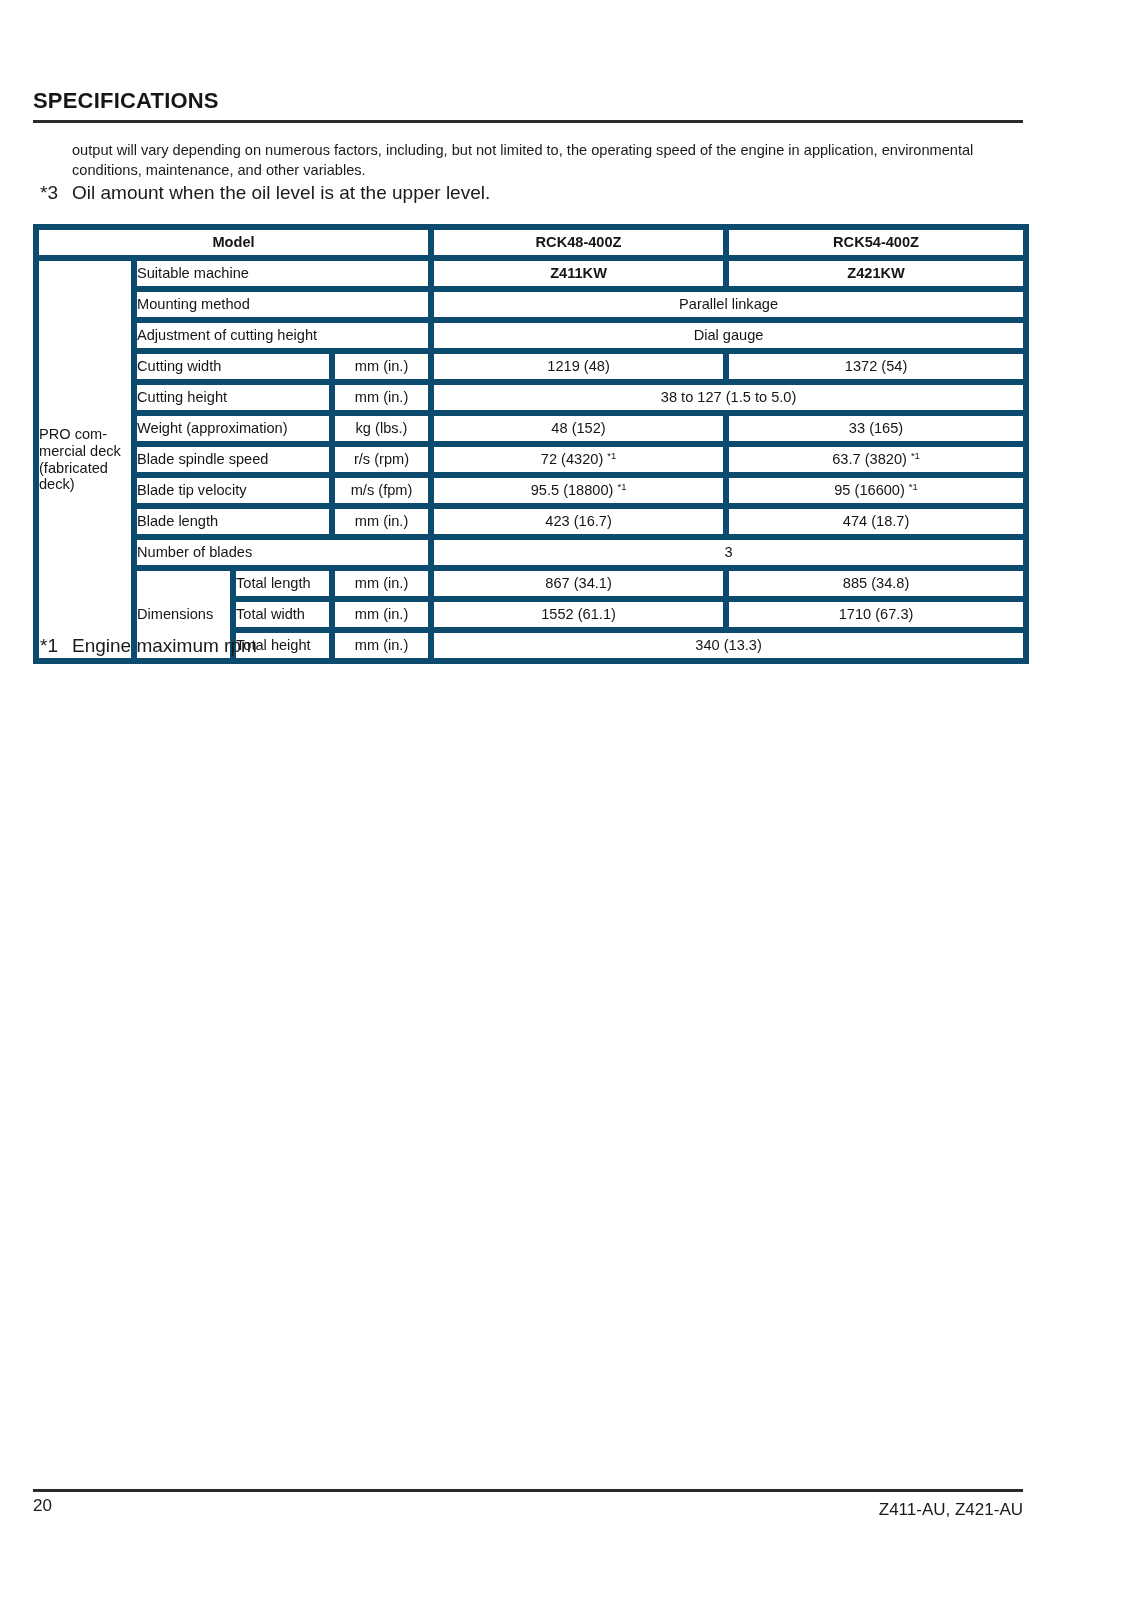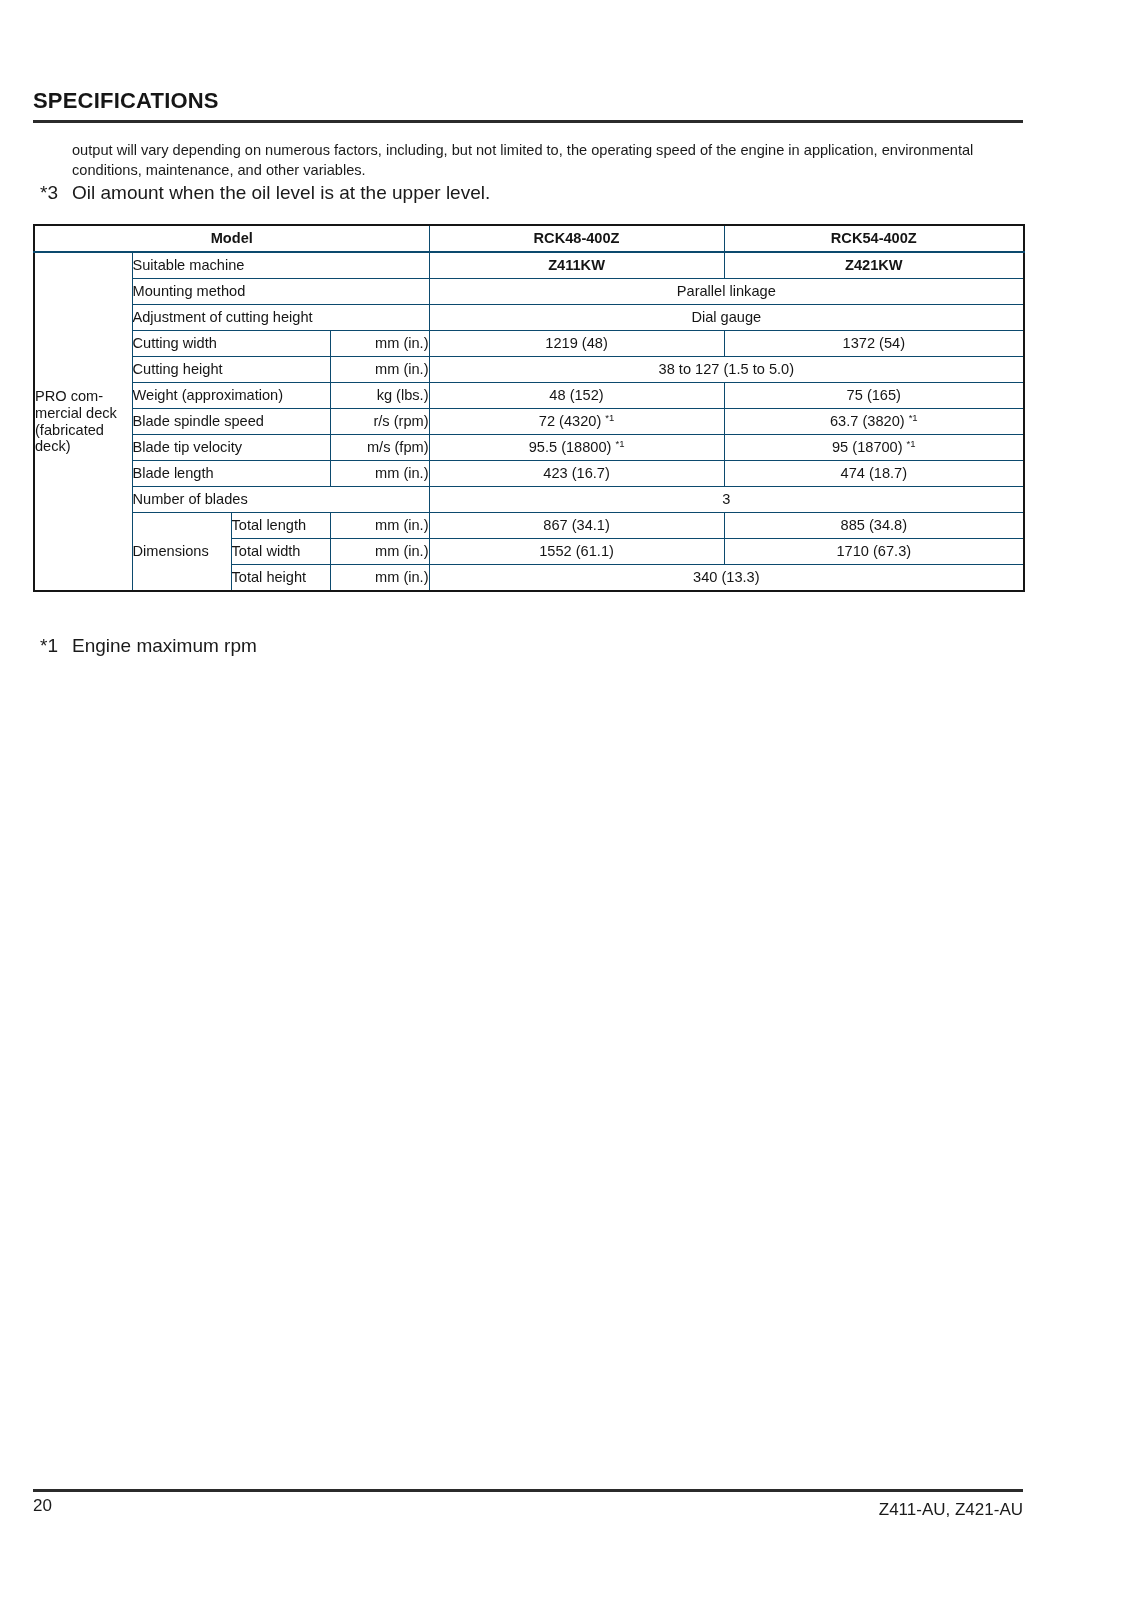--- a/index.html
+++ b/index.html
@@ -55,31 +55,31 @@
     position: absolute;
     left: 33px;
     top: 224px;
     width: 990px;
     border-collapse: collapse;
     table-layout: fixed;
     font-size: 14.6px;
     color: #151515;
   }
   .spec-table td {
-    border: 1px solid #0c4a6e;
+    border: 6px solid #0c4a6e;
     height: 25px;
     vertical-align: middle;
     padding: 0;
     line-height: 1.15;
     overflow: hidden;
   }
   .spec-table { border: 2px solid #151515; }
   .spec-table tr.header-row td { border-bottom-width: 2px; }
   .cell-label { text-align: left; padding-left: 5px; }
-  .cell-unit { text-align: right; padding-right: 3px; }
+  .cell-unit { text-align: center; padding-right: 3px; }
   .cell-val { text-align: center; }
   .bold { font-weight: bold; }
   .cell-group {
     text-align: left;
     padding-left: 3px;
     white-space: pre-line;
     line-height: 21px;
   }
   .sup {
     font-size: 9.5px;
@@ -155,33 +155,33 @@
       </tr>
       <tr>
         <td colspan="2" class="cell-label">Cutting height</td>
         <td class="cell-unit">mm (in.)</td>
         <td colspan="2" class="cell-val">38 to 127 (1.5 to 5.0)</td>
       </tr>
       <tr>
         <td colspan="2" class="cell-label">Weight (approximation)</td>
         <td class="cell-unit">kg (lbs.)</td>
         <td class="cell-val">48 (152)</td>
-        <td class="cell-val">75 (165)</td>
+        <td class="cell-val">33 (165)</td>
       </tr>
       <tr>
         <td colspan="2" class="cell-label">Blade spindle speed</td>
         <td class="cell-unit">r/s (rpm)</td>
         <td class="cell-val"><span>72 (4320)</span><span class="sup">*1</span></td>
         <td class="cell-val"><span>63.7 (3820)</span><span class="sup">*1</span></td>
       </tr>
       <tr>
         <td colspan="2" class="cell-label">Blade tip velocity</td>
         <td class="cell-unit">m/s (fpm)</td>
         <td class="cell-val"><span>95.5 (18800)</span><span class="sup">*1</span></td>
-        <td class="cell-val"><span>95 (18700)</span><span class="sup">*1</span></td>
+        <td class="cell-val"><span>95 (16600)</span><span class="sup">*1</span></td>
       </tr>
       <tr>
         <td colspan="2" class="cell-label">Blade length</td>
         <td class="cell-unit">mm (in.)</td>
         <td class="cell-val">423 (16.7)</td>
         <td class="cell-val">474 (18.7)</td>
       </tr>
       <tr>
         <td colspan="3" class="cell-label">Number of blades</td>
         <td colspan="2" class="cell-val">3</td>

